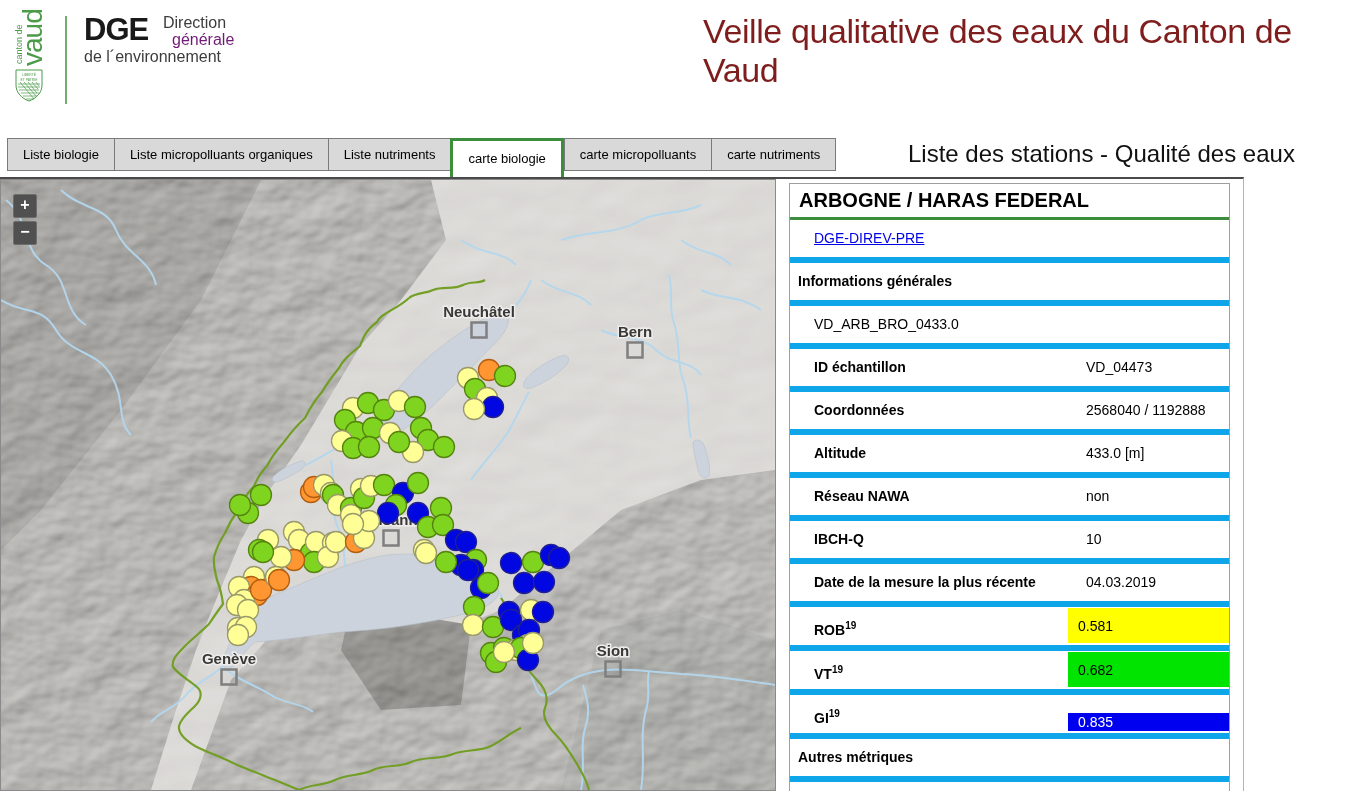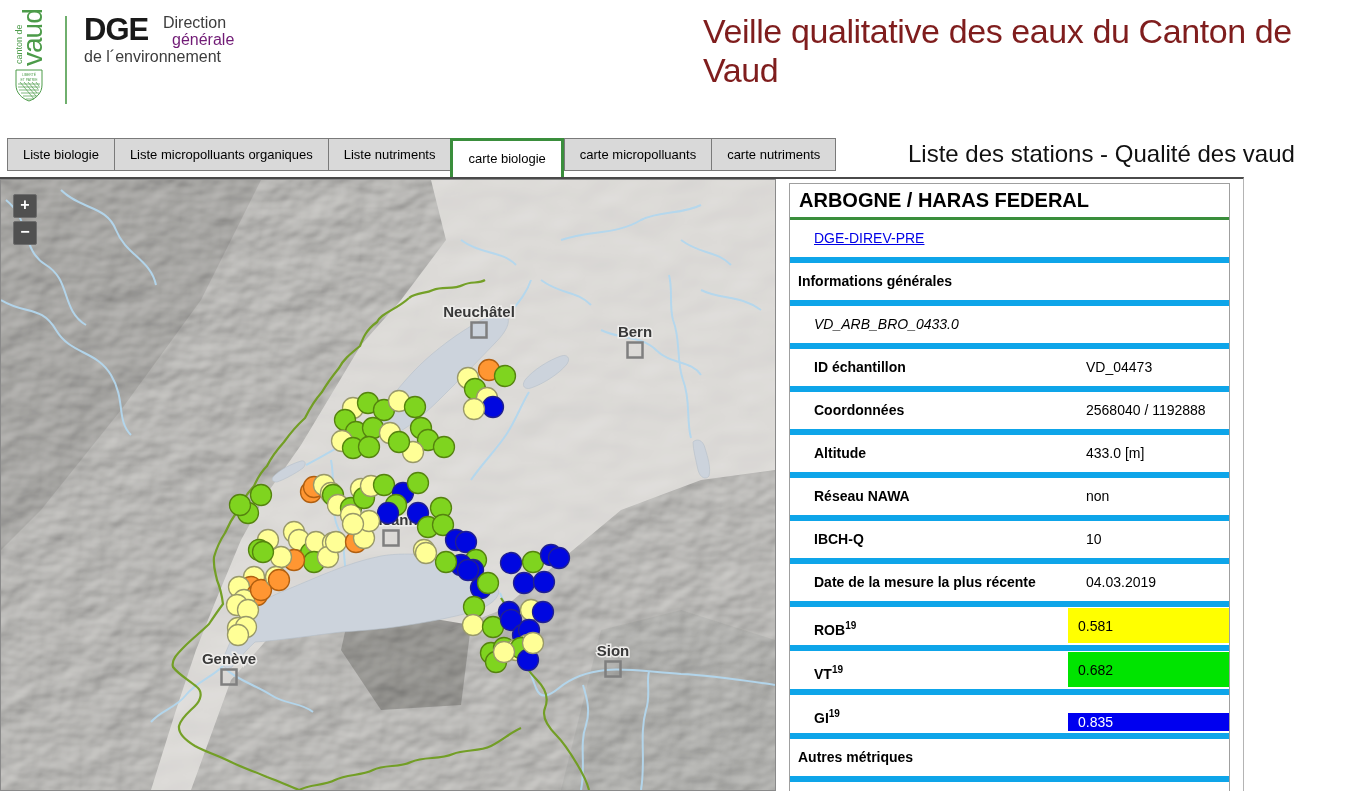--- a/index.html
+++ b/index.html
@@ -41,21 +41,21 @@
   
   #panel{position:absolute;left:789px;top:4px;width:441px;height:610px;border:1px solid #9f9f9f;
          background:#fff;box-sizing:border-box;font-size:14px;overflow:hidden;}
   .p-row{position:relative;height:37px;line-height:37px;border-bottom:6px solid #0ea5e9;background:#fff;}
   .p-row.ind{height:38px;line-height:38px;}
   .p-title{height:33px;line-height:33px;font-size:20px;font-weight:bold;padding-left:9px;
            border-bottom:3px solid #3a8e3c;}
   .p-link{padding-left:24px;}
   .p-link a{color:#0000e6;text-decoration:underline;cursor:pointer;}
   .p-section{font-weight:bold;padding-left:8px;}
-  .p-plain{padding-left:24px;font-style:italic;}
+  .p-plain{padding-left:24px;}
   .p-label{display:inline-block;font-weight:bold;padding-left:24px;}
   .p-value{position:absolute;left:296px;top:0;}
   .p-colorcell{position:absolute;left:278px;right:0;top:1px;bottom:2px;display:flex;align-items:center;
                padding-left:10px;box-sizing:border-box;}
   sup{font-size:10px;}
 </style>
 </head>
 <body>
 
 <div id="app">
@@ -89,21 +89,21 @@
   </div>
 
   <div id="tab-row">
       <div class="tab">Liste biologie</div>
       <div class="tab">Liste micropolluants organiques</div>
       <div class="tab">Liste nutriments</div>
       <div class="tab active">carte biologie</div>
       <div class="tab">carte micropolluants</div>
       <div class="tab">carte nutriments</div>
     </div>
-  <div id="page-title">Liste des stations - Qualité des vaud</div>
+  <div id="page-title">Liste des stations - Qualité des eaux</div>
 
   <div id="content">
 
     <div id="map">
       <div id="map-zoom">
         <div class="zoom-btn">+</div>
         <div class="zoom-btn">−</div>
       </div>
       <svg id="map-svg" width="774" height="610" viewBox="0 0 774 610">
         <defs>

